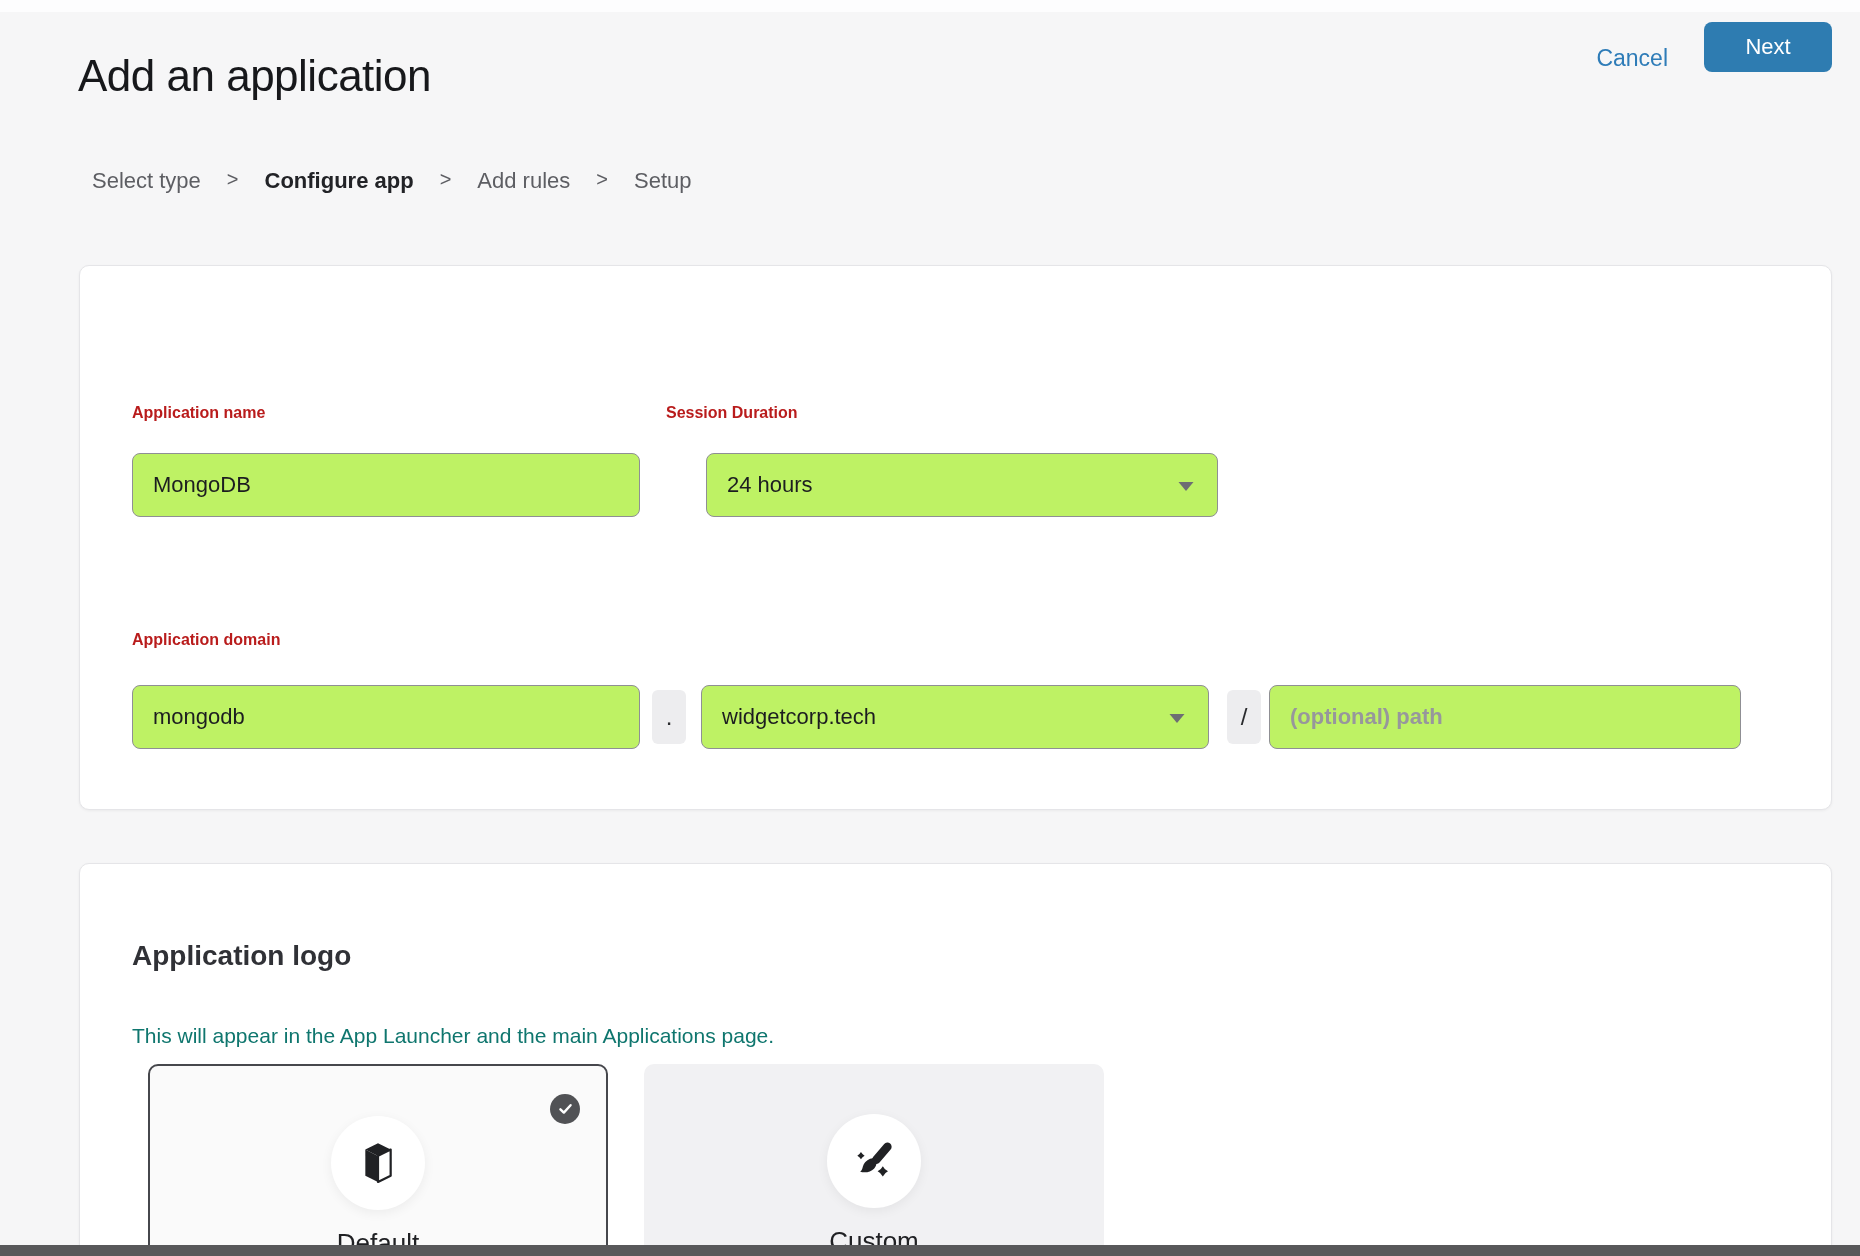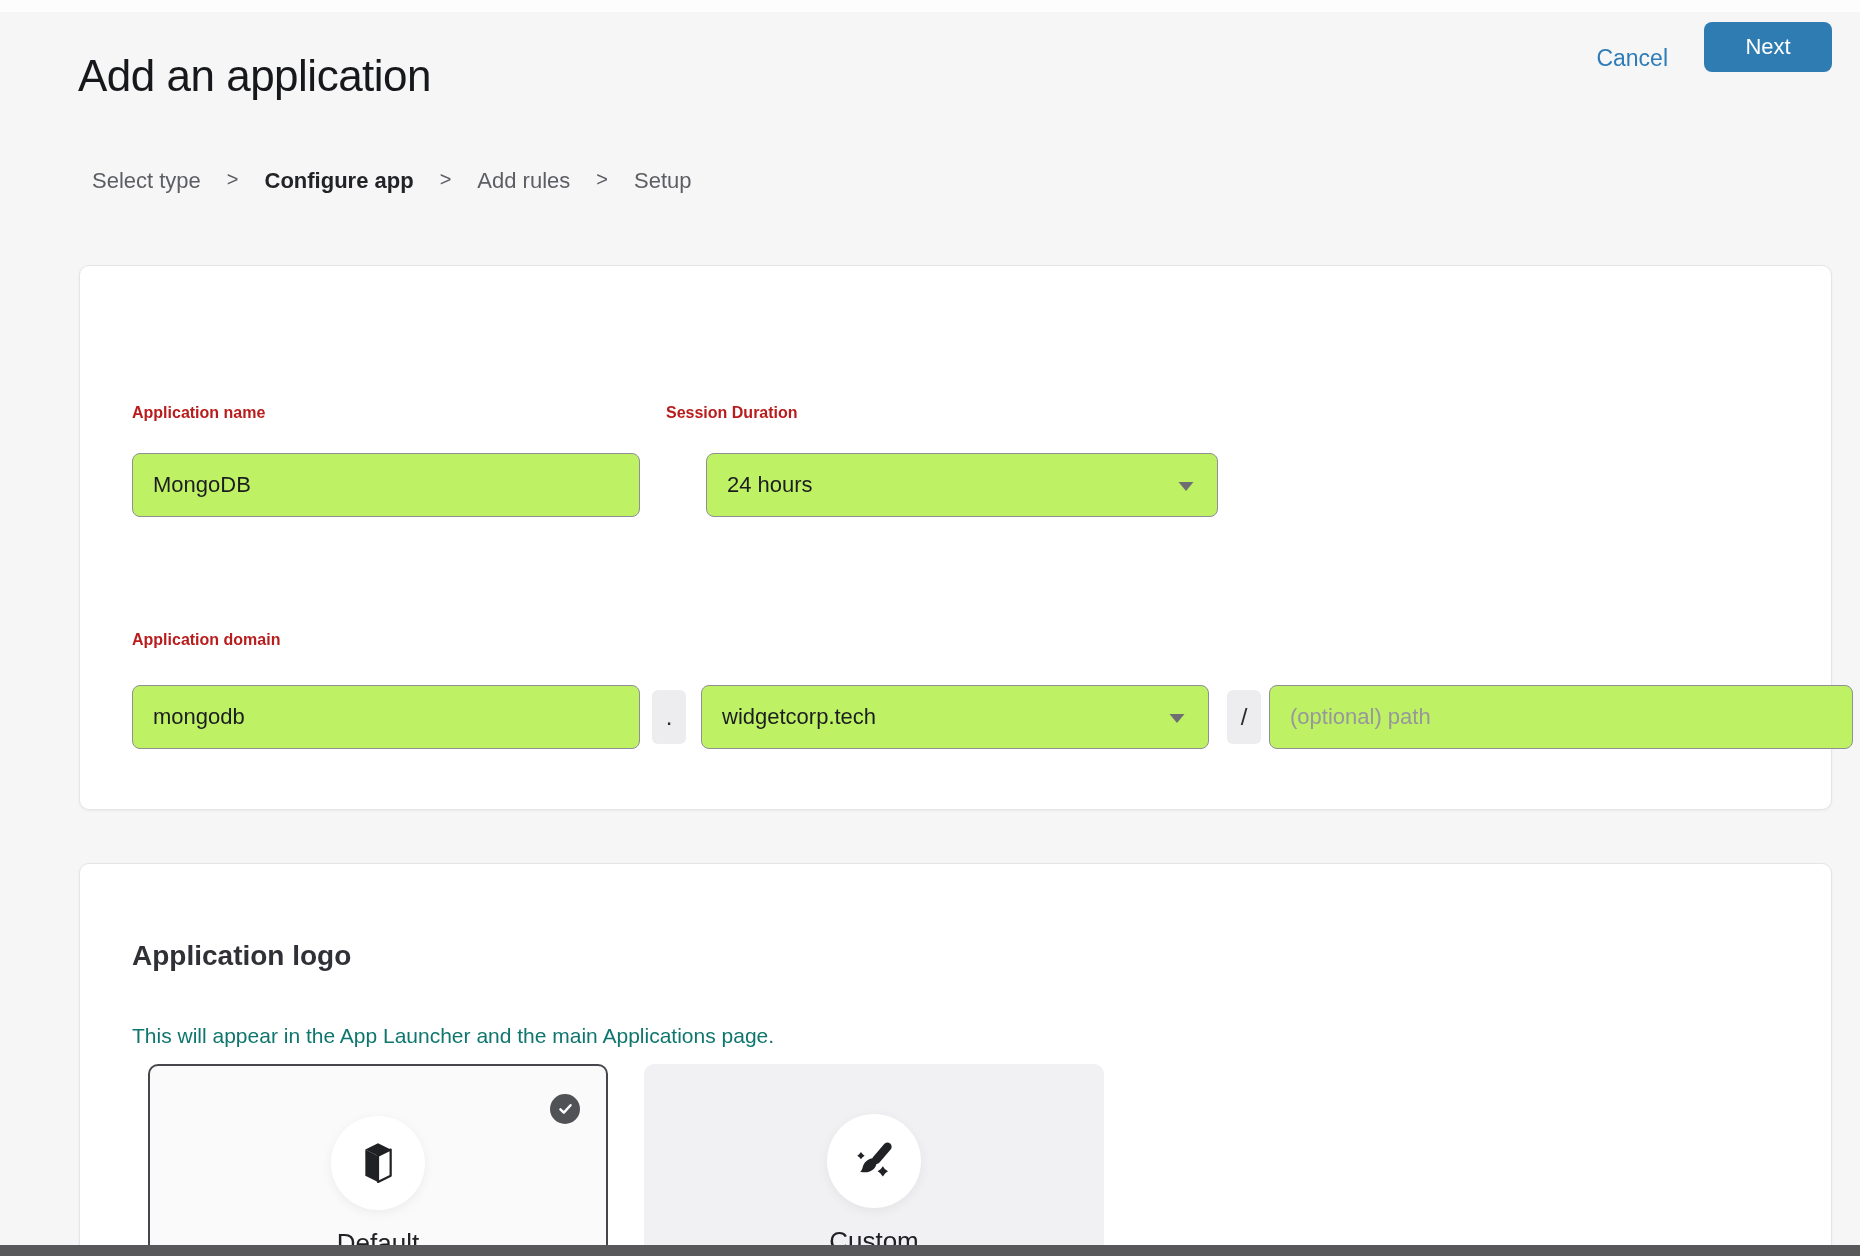--- a/index.html
+++ b/index.html
@@ -81,21 +81,21 @@
   
   .lbl-app-name { left: 52px;  top: 138px; }
   .lbl-session  { left: 586px; top: 138px; }
   .inp-app-name { left: 52px;  top: 187px; width: 508px; }
   .sel-session  { left: 586px; top: 187px; width: 512px; margin-left: 40px; }
   .lbl-domain   { left: 52px;  top: 365px; }
   .inp-subdomain{ left: 52px;  top: 419px; width: 508px; }
   .chip-dot     { left: 572px; top: 424px; }
   .sel-domain   { left: 621px; top: 419px; width: 508px; }
   .chip-slash   { left: 1147px;top: 424px; }
-  .inp-path     { left: 1189px;top: 419px; width: 584px; }
+  .inp-path     { left: 1189px;top: 419px; width: 472px; font-weight: bold; }
 
   
   .logo-description {
     position: absolute; left: 52px; top: 139px;
     font-size: 21px; color: #0f766e;
   }
   .logo-option {
     position: absolute; top: 200px; width: 460px; height: 260px;
     border-radius: 10px; cursor: pointer;
   }

